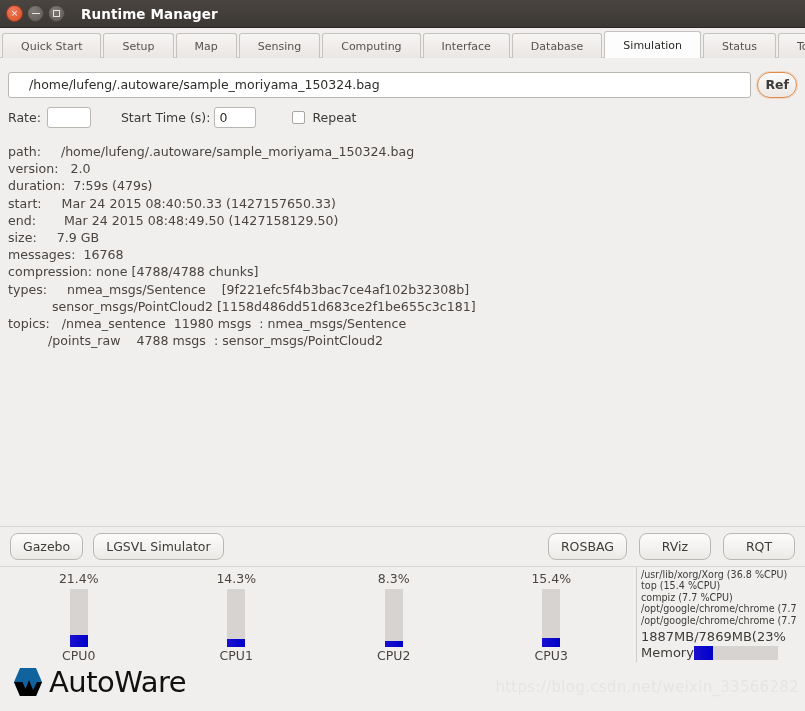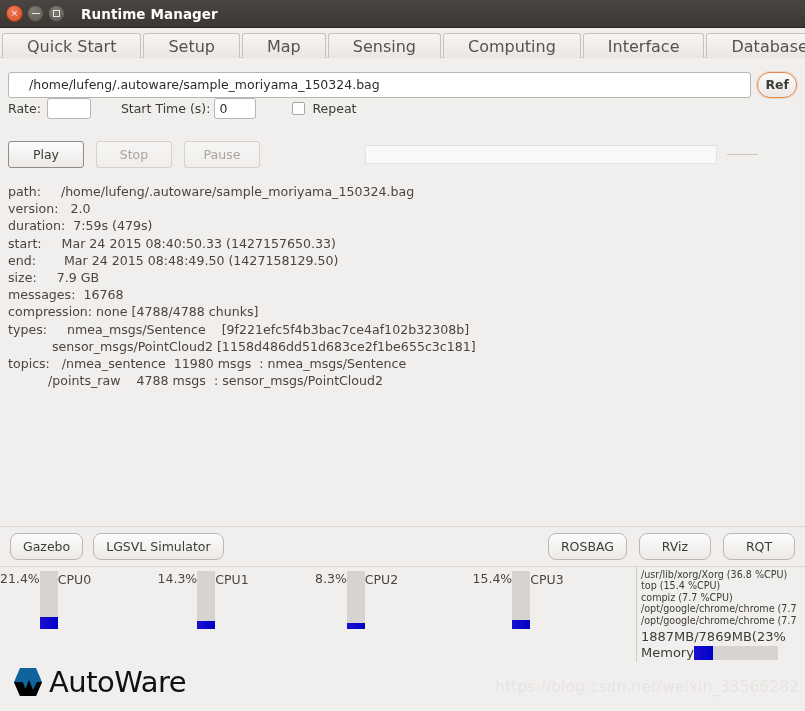--- a/index.html
+++ b/index.html
@@ -74,23 +74,23 @@
   .tabbar::after {
     content: "";
     position: absolute;
     left: 0; right: 0; bottom: 0;
     height: 1px;
     background: #cfcbc7;
   }
   .tab {
     height: 25px;
     line-height: 25px;
-    padding: 0 24px;
+    padding: 0 18px;
     margin-right: 2px;
-    font-size: 16px;
+    font-size: 11px;
     color: #56524e;
     background: linear-gradient(to bottom, #f7f5f4, #e9e6e3);
     border: 1px solid #c6c2be;
     border-bottom: none;
     border-radius: 3px 3px 0 0;
     box-sizing: border-box;
     position: relative;
     z-index: 1;
     white-space: nowrap;
   }
@@ -145,20 +145,21 @@
     color: #3c3b37;
     line-height: 24px;
     box-sizing: border-box;
     text-align: center;
     font-weight: bold;
   }
 
   .opts-row {
     display: flex;
     align-items: center;
+    margin-top: 9px;
     font-size: 12.5px;
   }
   .lbl { color: #3c3b37; }
   .small-input {
     background: #ffffff;
     border: 1px solid #b9b5b1;
     border-radius: 3px;
     height: 21px;
     box-sizing: border-box;
     font-size: 12.5px;
@@ -268,21 +269,22 @@
     position: absolute;
     left: 0;
     top: 0;
     width: 630px;
     height: 96px;
     display: flex;
   }
   .cpu {
     width: 25%;
     display: flex;
-    flex-direction: row;
+    flex-direction: column;
+    align-items: center;
     padding-top: 4px;
     box-sizing: border-box;
   }
   .cpu .pct {
     font-size: 12.5px;
     color: #4a4540;
     margin-bottom: 3px;
   }
   .cpu .bar {
     width: 18px;
@@ -413,29 +415,20 @@
     <span class="lbl">Rate:</span>
     <span class="small-input rate-input"></span>
     <span class="lbl st-label">Start Time (s):</span>
     <span class="small-input start-input">0</span>
     <span class="chk-wrap">
       <span class="chk"></span>
       <span class="lbl">Repeat</span>
     </span>
   </div>
 
-  <div class="play-row">
-    <div class="pbtn primary">Play</div>
-    <div class="pbtn disabled">Stop</div>
-    <div class="pbtn disabled">Pause</div>
-    <div class="progress-wrap">
-      <div class="progress-box"></div>
-      <div class="progress-dash"></div>
-    </div>
-  </div>
 
   <div class="info">path:     /home/lufeng/.autoware/sample_moriyama_150324.bag
 version:   2.0
 duration:  7:59s (479s)
 start:     Mar 24 2015 08:40:50.33 (1427157650.33)
 end:       Mar 24 2015 08:48:49.50 (1427158129.50)
 size:     7.9 GB
 messages:  16768
 compression: none [4788/4788 chunks]
 types:     nmea_msgs/Sentence    [9f221efc5f4b3bac7ce4af102b32308b]

